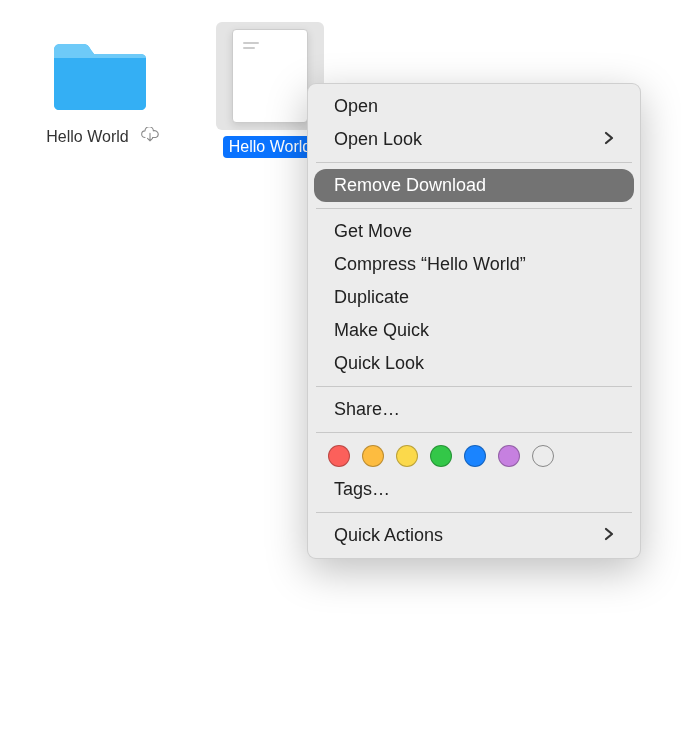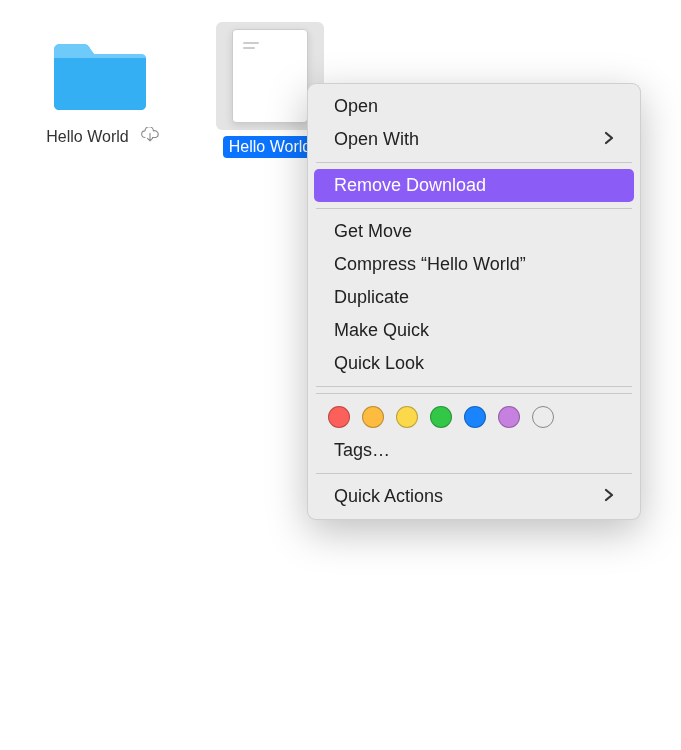--- a/index.html
+++ b/index.html
@@ -84,22 +84,23 @@
     .menu-item {
       padding: 6px 20px;
       display: flex;
       align-items: center;
       justify-content: space-between;
       cursor: default;
       margin: 0 6px;
       border-radius: 5px;
     }
     .menu-item.highlighted {
-      background: #8b5cf6;
+      background: #737373;
       color: #fff;
+      border-radius: 12px;
     }
     .menu-separator {
       height: 1px;
       background: rgba(0,0,0,0.15);
       margin: 6px 8px;
     }
     .submenu-arrow {
       color: #555;
       font-weight: bold;
     }
@@ -177,21 +178,21 @@
     <div class="label-row">
       <span class="file-label selected">Hello World</span>
     </div>
   </div>
 
   <div class="context-menu">
     <div class="menu-item">
       <span>Open</span>
     </div>
     <div class="menu-item">
-      <span>Open With</span>
+      <span>Open Look</span>
       <span class="submenu-arrow">
         <svg width="10" height="14" viewBox="0 0 10 14">
             <path d="M2 2 L8 7 L2 12" fill="none" stroke="#333" stroke-width="2.2" stroke-linecap="round" stroke-linejoin="round"></path>
           </svg>
       </span>
     </div>
 
     <div class="menu-separator"></div>
 
     <div class="menu-item highlighted">
@@ -211,20 +212,23 @@
     </div>
     <div class="menu-item">
       <span>Make Quick</span>
     </div>
     <div class="menu-item">
       <span>Quick Look</span>
     </div>
 
     <div class="menu-separator"></div>
 
+    <div class="menu-item">
+      <span>Share…</span>
+    </div>
 
     <div class="menu-separator"></div>
 
     <div class="tag-row">
       <div class="tag-dot" style="background:#fc605b"></div>
       <div class="tag-dot" style="background:#fdbc40"></div>
       <div class="tag-dot" style="background:#fbd94b"></div>
       <div class="tag-dot" style="background:#33c748"></div>
       <div class="tag-dot" style="background:#1a84ff"></div>
       <div class="tag-dot" style="background:#c680e0"></div>

